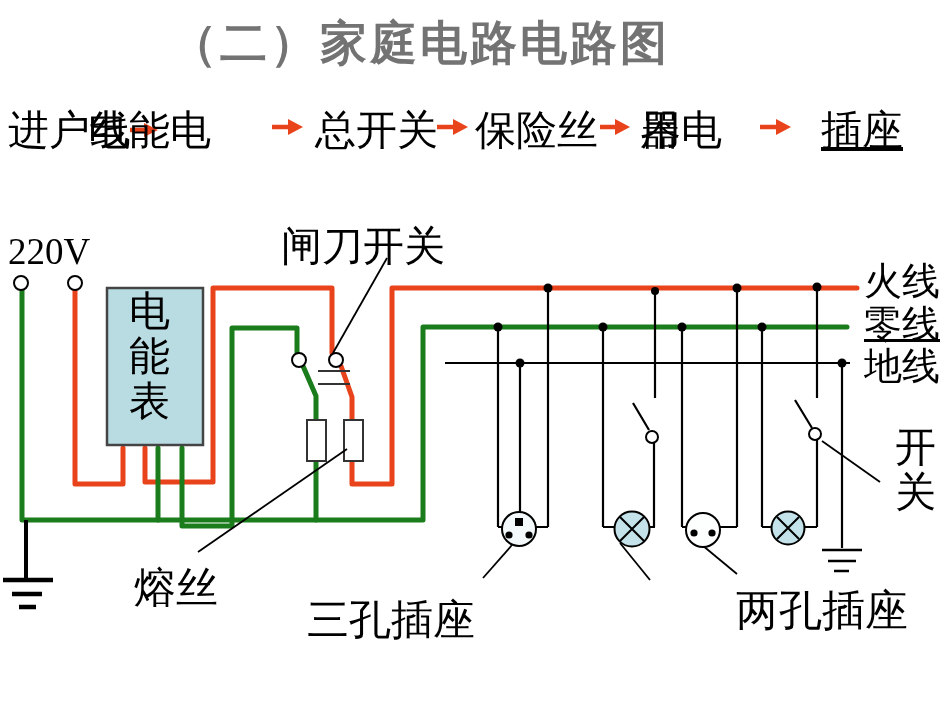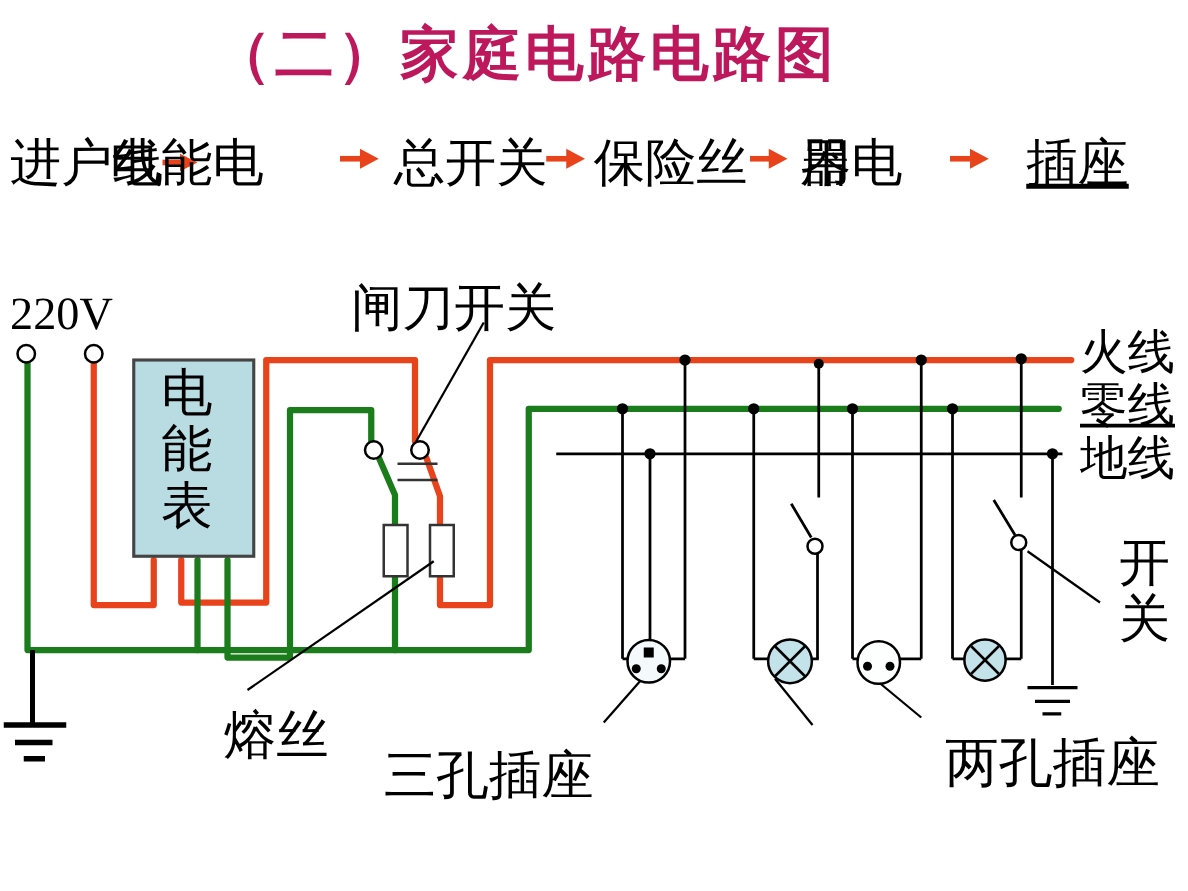--- a/index.html
+++ b/index.html
@@ -1,21 +1,21 @@
 <!DOCTYPE html>
 <html><head>
 <meta charset="utf-8">
 <style>
   html,body{margin:0;padding:0;background:#fff;}
   #stage{position:relative;width:950px;height:713px;background:#ffffff;overflow:hidden;
          font-family:"Liberation Serif","DejaVu Serif",serif;color:#000;}
   .abs{position:absolute;white-space:nowrap;}
   #title{font-size:47px;font-weight:bold;letter-spacing:3px;}
   .flow{font-size:41px;line-height:1.0;}
-  .vtext{white-space:normal;word-break:break-all;line-height:1.1;}
+  .vtext{white-space:normal;word-break:break-all;line-height:1.1;font-family:Liberation Mono, monospace;}
   svg{position:absolute;left:0;top:0;}
 </style>
 </head>
 <body>
 
 <div id="stage">
 
   <svg width="950" height="713" viewBox="0 0 950 713">
 
     <g stroke="#e8431a" stroke-width="5" fill="none" stroke-linejoin="round" stroke-linecap="round">
@@ -118,34 +118,34 @@
         <polygon points="288,119 288,135 303,127" stroke="none"></polygon>
       <path d="M437,127 L455,127"></path>
         <polygon points="453,119 453,135 468,127" stroke="none"></polygon>
       <path d="M600,127 L617,127"></path>
         <polygon points="615,119 615,135 630,127" stroke="none"></polygon>
       <path d="M760,127 L778,127"></path>
         <polygon points="776,119 776,135 791,127" stroke="none"></polygon>
     </g>
   </svg>
 
-  <div id="title" class="abs" style="left: 170px; top: 12px; color: #be185d;">（二）家庭电路电路图</div>
+  <div id="title" class="abs" style="left: 170px; top: 12px; color: #737373;">（二）家庭电路电路图</div>
 
   <div class="abs flow" style="left:8px;top:110px;">进户线</div>
   <div class="abs flow" style="left:88px;top:110px;">电能电</div>
   <div class="abs flow" style="left:315px;top:110px;">总开关</div>
   <div class="abs flow" style="left:640px;top:110px;">用电</div>
   <div class="abs flow" style="left:475px;top:110px;">保险丝</div>
   <div class="abs flow" style="left:640px;top:110px;">器</div>
   <div class="abs flow" style="left:821px;top:110px;text-decoration:underline;">插座</div>
 
   <div class="abs" style="left:8px;top:230px;font-size:37px;">220V</div>
   <div class="abs" style="left:281px;top:219px;font-size:41px;">闸刀开关</div>
   <div class="abs vtext" style="left:129px;top:292px;width:46px;font-size:41px;">电能表</div>
   <div class="abs" style="left:864px;top:256px;font-size:38px;">火线</div>
   <div class="abs" style="left:864px;top:299px;font-size:38px;text-decoration:underline;">零线</div>
   <div class="abs" style="left:864px;top:341px;font-size:38px;">地线</div>
   <div class="abs vtext" style="left:895px;top:428px;width:44px;font-size:41px;">开关</div>
-  <div class="abs" style="left:134px;top:560px;font-size:42px;margin-left:45px;">熔丝</div>
+  <div class="abs" style="left:134px;top:560px;font-size:42px;">熔丝</div>
   <div class="abs" style="left:307px;top:592px;font-size:42px;">三孔插座</div>
-  <div class="abs" style="left:736px;top:582px;font-size:43px;margin-left:20px;">两孔插座</div>
+  <div class="abs" style="left:736px;top:582px;font-size:43px;">两孔插座</div>
 
 </div>
 
 </body></html>

